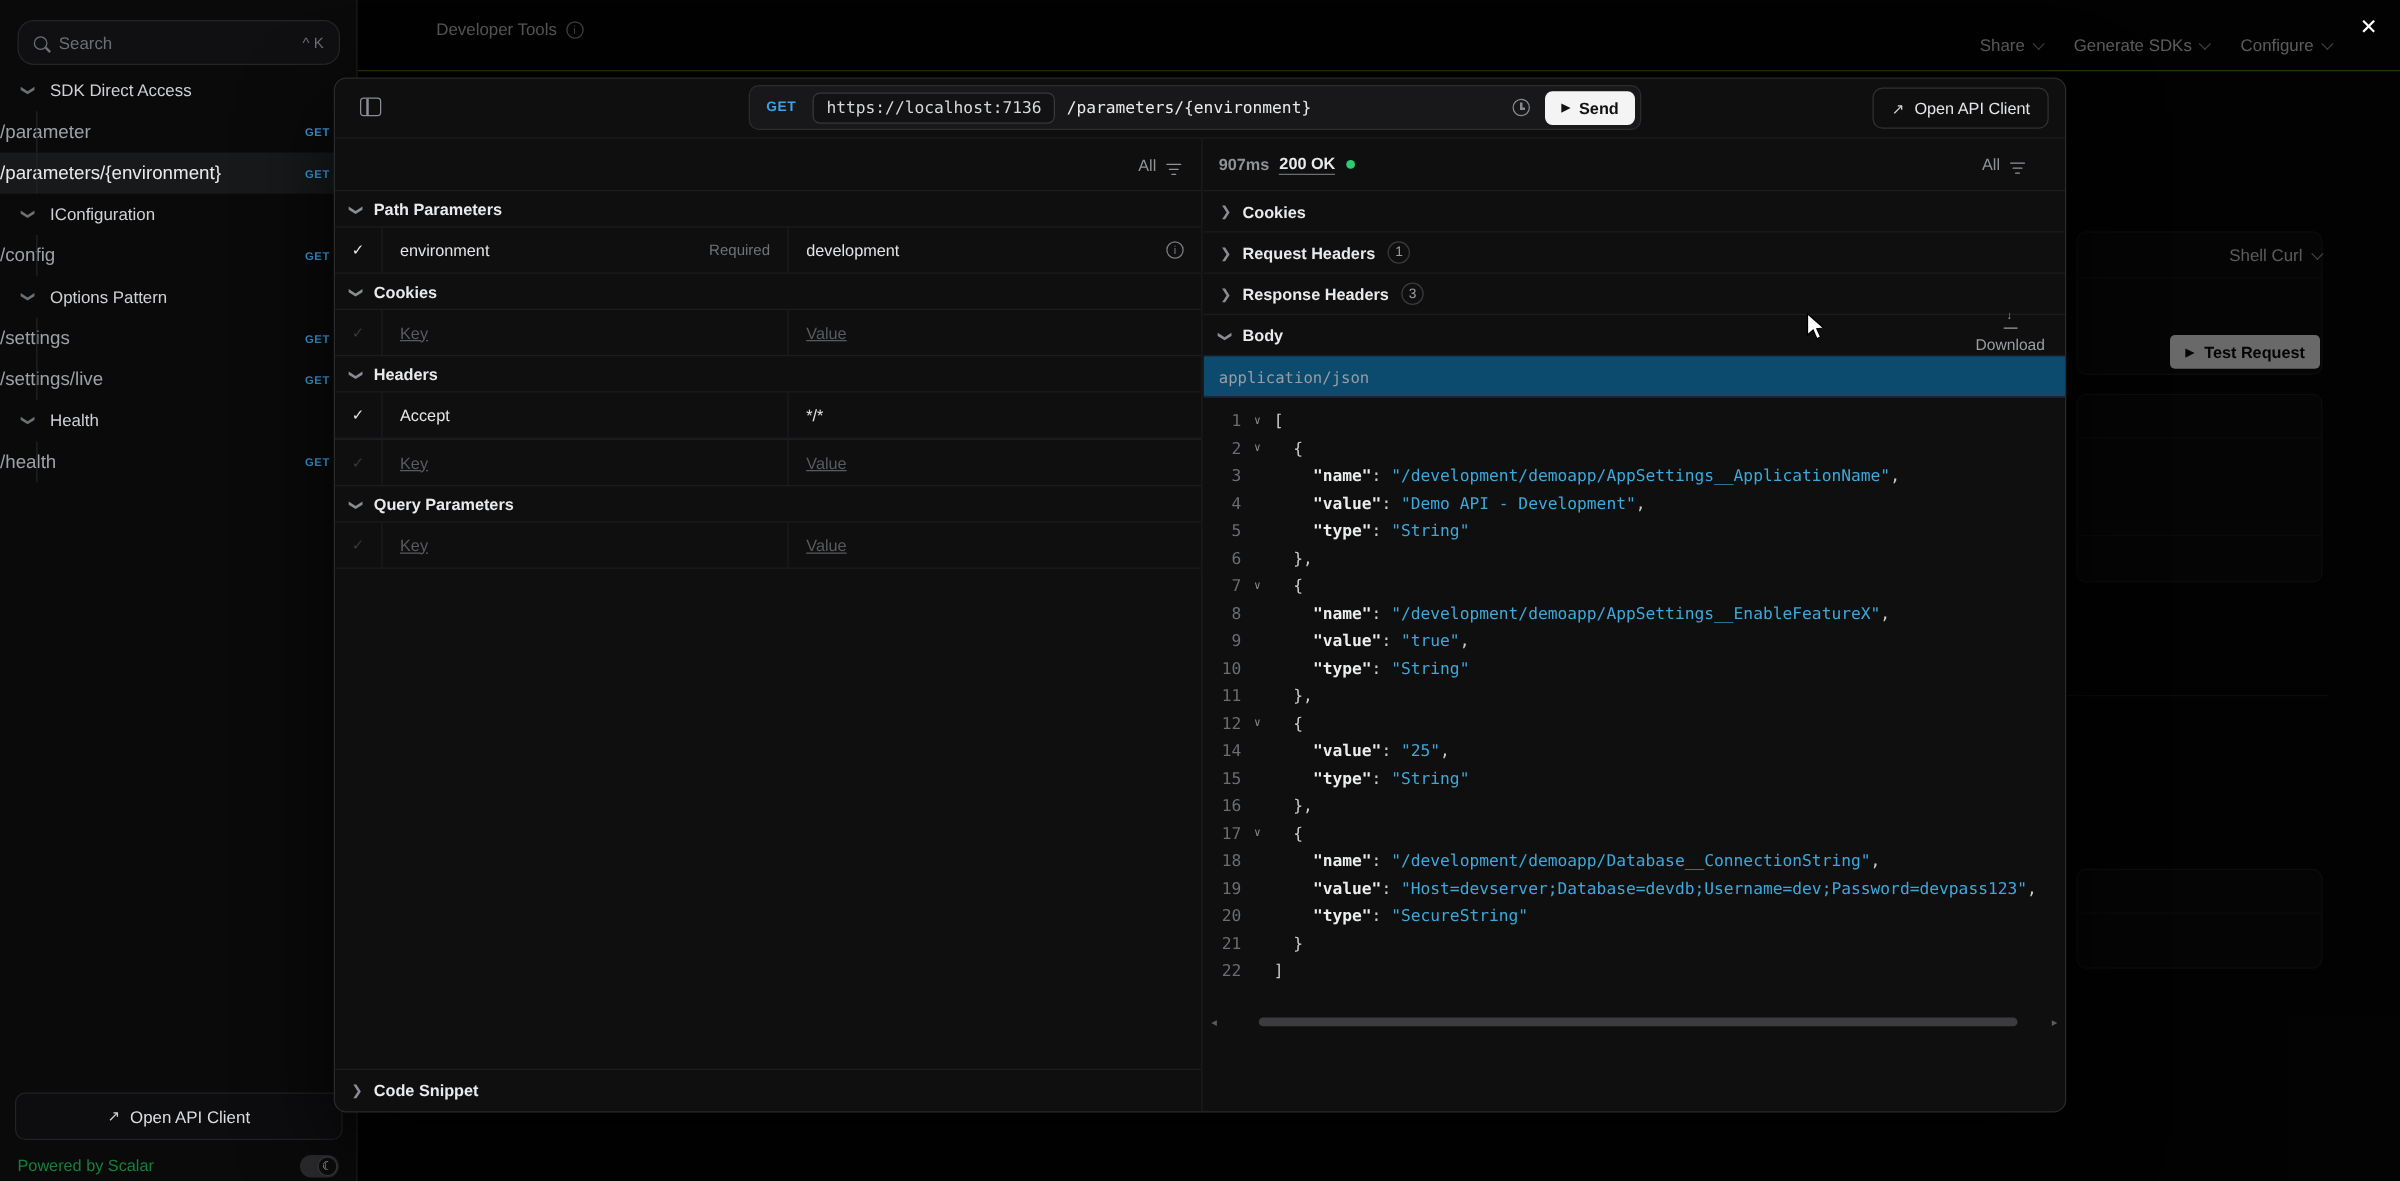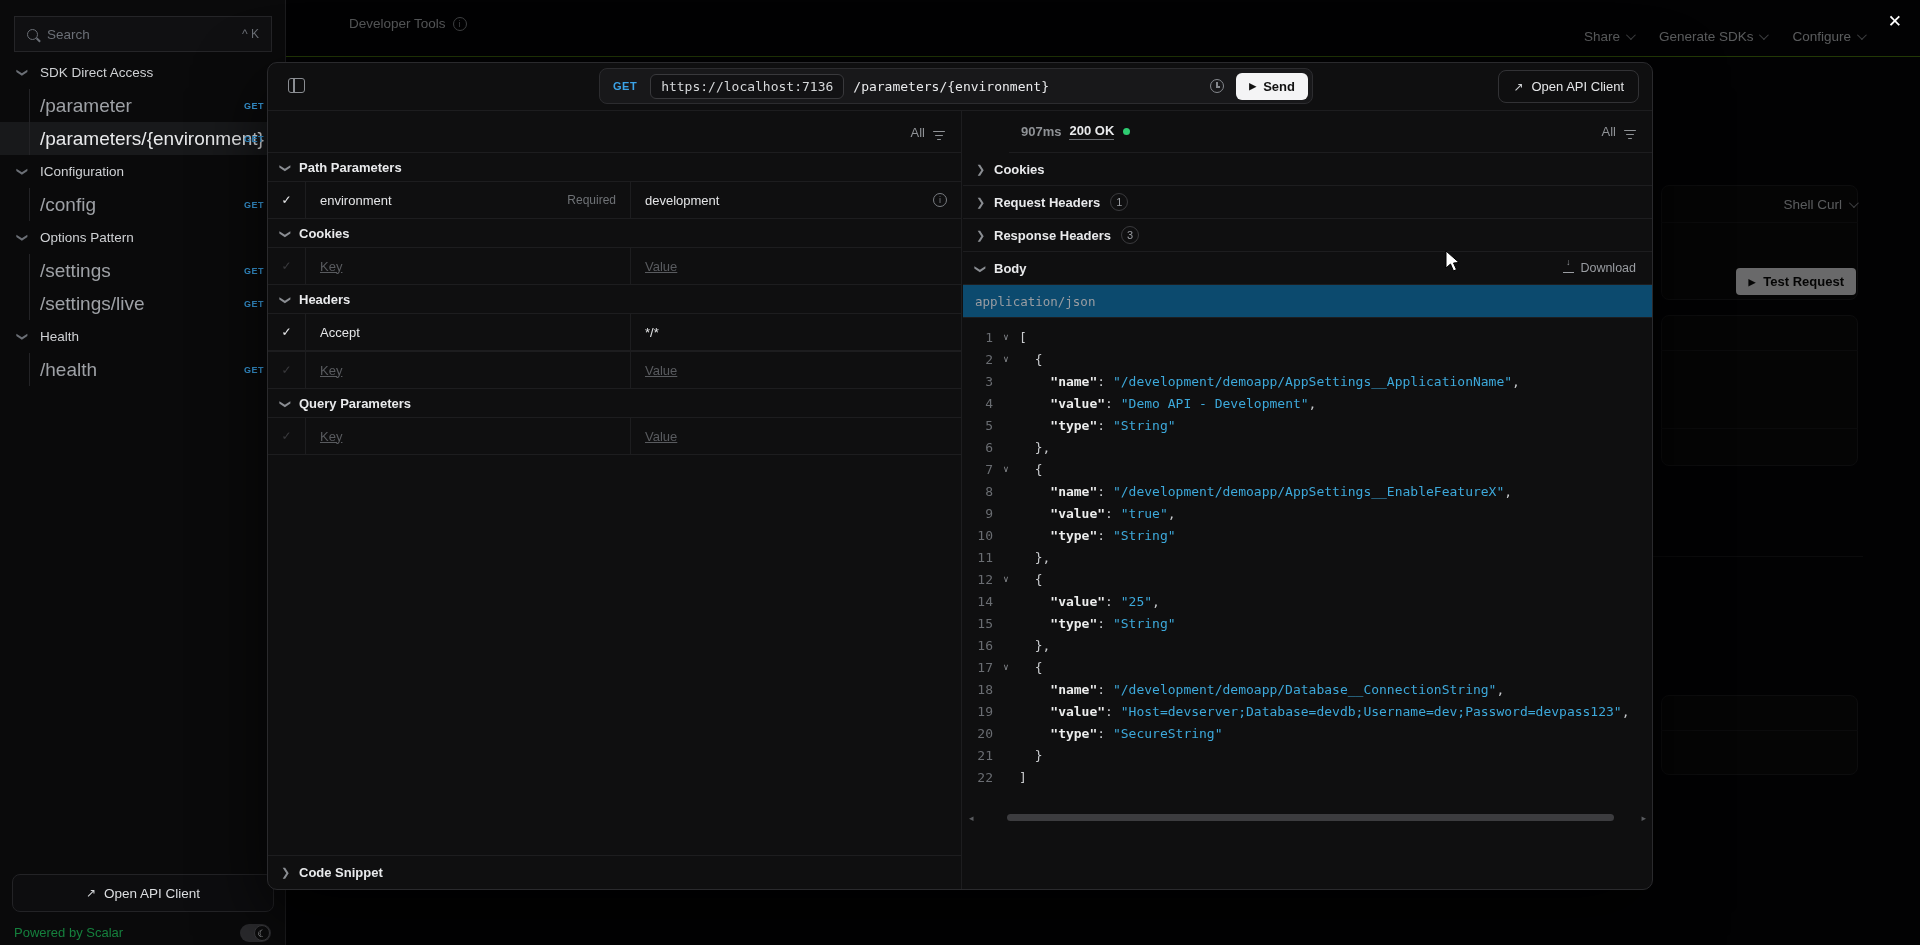--- a/index.html
+++ b/index.html
@@ -21,30 +21,30 @@
   #bg-test-btn { position:absolute; right:64px; top:268px; background:#e9e9ea; color:#0a0a0a; font-weight:700; font-size:13px; border-radius:4px; padding:6px 12px; display:flex; align-items:center; gap:8px; }
 
   
   #overlay { position:absolute; inset:0; background:rgba(0,0,0,0.55); z-index:5; }
 
   
   #close-x { position:absolute; right:18px; top:13px; z-index:30; color:#fff; font-size:17px; cursor:pointer; line-height:1; }
 
   
   #sidebar { position:absolute; left:0; top:0; bottom:0; width:286px; background:#0a0a0b; border-right:1px solid #1b1b1d; z-index:10; }
-  #search-box { position:absolute; left:14px; top:16px; width:258px; height:36px; background:#101012; border:1px solid #252528; border-radius:0; display:flex; align-items:center; padding:0 12px; gap:9px; cursor:text; }
+  #search-box { position:absolute; left:14px; top:16px; width:258px; height:36px; background:#101012; border:1px solid #252528; border-radius:13px; display:flex; align-items:center; padding:0 12px; gap:9px; cursor:text; }
   .search-glyph { width:11px; height:11px; border:1.6px solid #6b6f76; border-radius:50%; position:relative; flex:0 0 auto; }
   .search-glyph::after { content:""; position:absolute; width:5px; height:1.6px; background:#6b6f76; transform:rotate(45deg); right:-4px; bottom:-2px; }
   #search-ph { color:#6b6f76; font-size:13.5px; flex:1; }
   #search-kbd { color:#6b6f76; font-size:12px; }
   #nav { position:absolute; left:0; top:56px; right:0; }
   .nav-row { position:relative; height:33px; display:flex; align-items:center; cursor:pointer; }
   .nav-group-label { color:#cfd1d4; font-size:13.5px; font-weight:500; margin-left:40px; }
   .nav-group-chev { position:absolute; left:18px; color:#6b6f76; font-size:11px; transform:rotate(90deg); }
-  .nav-item-label { color:#9ea1a6; font-size:19px; margin-left:40px; white-space:nowrap; }
+  .nav-item-label { color:#9ea1a6; font-size:15px; white-space:nowrap; }
   .nav-item::before { content:""; position:absolute; left:29px; top:0; bottom:0; width:1px; background:#232326; }
   .nav-item.selected { background:#18191b; }
   .nav-item.selected .nav-item-label { color:#e9eaec; }
   .get-badge { position:absolute; right:21px; color:#3ba3e8; font-size:9px; font-weight:700; letter-spacing:.5px; }
   #sidebar-bottom-btn { position:absolute; left:12px; bottom:33px; width:262px; height:38px; border:1px solid #232326; border-radius:8px; display:flex; align-items:center; justify-content:center; gap:8px; color:#dcdee1; font-size:13.5px; font-weight:500; cursor:pointer; background:#0d0d0f; }
   #powered { position:absolute; left:14px; bottom:5px; color:#15803d; font-size:13px; }
   #theme-toggle { position:absolute; right:14px; bottom:3px; width:31px; height:18px; background:#2a2a2d; border-radius:10px; cursor:pointer; }
   #theme-knob { position:absolute; right:1px; top:1px; width:16px; height:16px; border-radius:50%; background:#0c0c0d; border:1px solid #3a3a3d; color:#cfd1d4; font-size:10px; display:flex; align-items:center; justify-content:center; }
 
   
@@ -86,29 +86,29 @@
   .chk-cell.dim { color:#3a3a3d; }
   .key-cell { width:325px; border-right:1px solid #1d1d1f; display:flex; align-items:center; padding:0 14px; color:#e4e5e7; font-size:13px; cursor:text; }
   .key-cell .req { margin-left:auto; color:#6f7artifact276; color:#6f7276; font-size:12px; }
   .val-cell { flex:1; display:flex; align-items:center; padding:0 14px; color:#e4e5e7; font-size:13px; cursor:text; }
   .ph { color:#595b5f;text-decoration:underline; }
   .row-info-icon { margin-left:auto; width:14px; height:14px; border:1px solid #7a7d82; border-radius:50%; color:#7a7d82; font-size:9px; display:flex; align-items:center; justify-content:center; }
   #code-snippet-row { position:absolute; left:0; right:0; bottom:0; height:34px; border-top:1px solid #1d1d1f; display:flex; align-items:center; gap:10px; padding-left:13px; cursor:pointer; }
   #code-snippet-row .lbl { color:#e9eaec; font-size:13px; font-weight:700; }
 
   
-  #resp-hdr { position:absolute; left:0; top:0; right:0; height:42px; border-bottom:1px solid #1d1d1f; display:flex; align-items:center; padding:0 16px 0 12px;margin-left:46px; }
+  #resp-hdr { position:absolute; left:0; top:0; right:0; height:42px; border-bottom:1px solid #1d1d1f; display:flex; align-items:center; padding:0 32px 0 12px; }
   #resp-duration { color:#8f9296; font-size:13px; font-weight:600; }
   #resp-status { color:#e9eaec; font-size:13px; font-weight:600; margin-left:8px; border-bottom:1px solid #6a6d72; padding-bottom:1px; cursor:pointer; }
   #resp-dot { width:7px; height:7px; border-radius:50%; background:#2ecc71; margin-left:9px; }
   #resp-filter { margin-left:auto; }
   .resp-sec { position:absolute; left:0; right:0; height:33px; border-bottom:1px solid #1d1d1f; display:flex; align-items:center; gap:10px; padding:0 16px 0 13px; cursor:pointer; }
   .resp-sec .lbl { color:#e9eaec; font-size:13px; font-weight:700; }
   .badge { width:18px; height:18px; border:1px solid #3a3a3d; border-radius:50%; color:#9a9da2; font-size:11px; display:flex; align-items:center; justify-content:center; }
-  #download-btn { margin-left:auto; color:#9a9da2; font-size:12.5px; display:flex; align-items:center; gap:6px; cursor:pointer; }
+  #download-btn { margin-left:auto; color:#9a9da2; font-size:12.5px; display:flex; align-items:center; gap:6px; cursor:pointer;flex-direction:column; }
   .dl-glyph { position:relative; width:11px; height:10px; border-bottom:1.5px solid #9a9da2; display:inline-block; }
   .dl-glyph::after { content:"↓"; position:absolute; left:2.5px; top:-6px; font-size:9px; color:#9a9da2; }
   #content-type-bar { position:absolute; left:0; top:174px; right:0; height:33px; background:#0c4a6e; border-bottom:1px solid #1d1d1f; display:flex; align-items:center; padding-left:12px; color:#9a9da2; font-size:12.5px; }
   #code-area { position:absolute; left:0; top:207px; right:0; bottom:0; overflow:hidden; padding-top:8px; }
   .code-line { height:22px; display:flex; align-items:center; white-space:pre; font-family:"DejaVu Sans Mono", monospace; font-size:13px; }
   .code-line .ln { width:30px; text-align:right; color:#6a6d72; flex:0 0 auto; }
   .code-line .fold { width:26px; text-align:center; color:#8a8d92; font-size:9px; flex:0 0 auto; cursor:pointer; }
   .code-line .src { flex:1; overflow:hidden; }
   .c-p { color:#c9cbce; }
   .c-k { color:#eceded; font-weight:700; }

